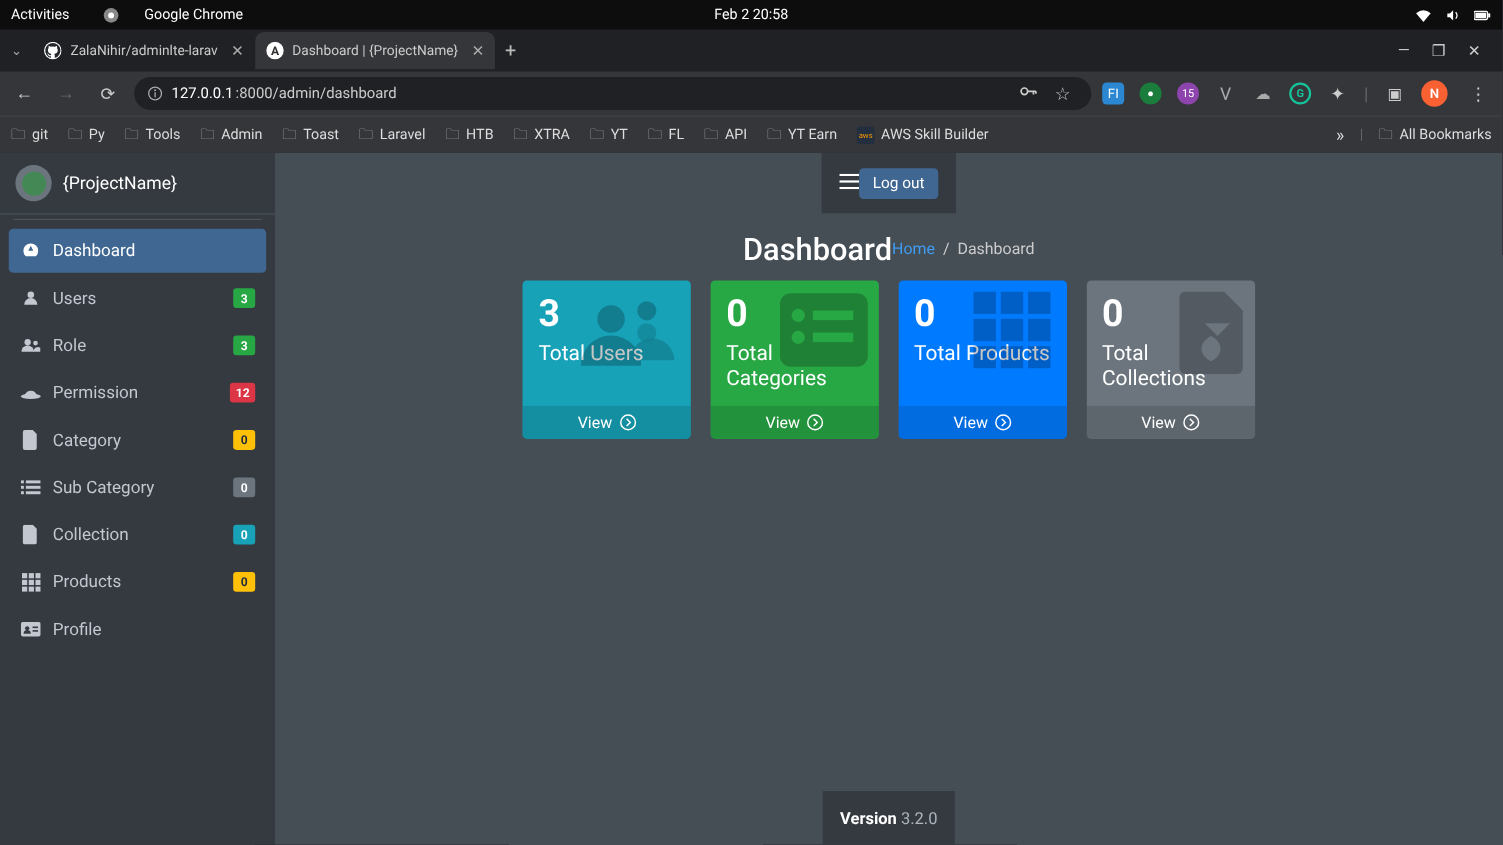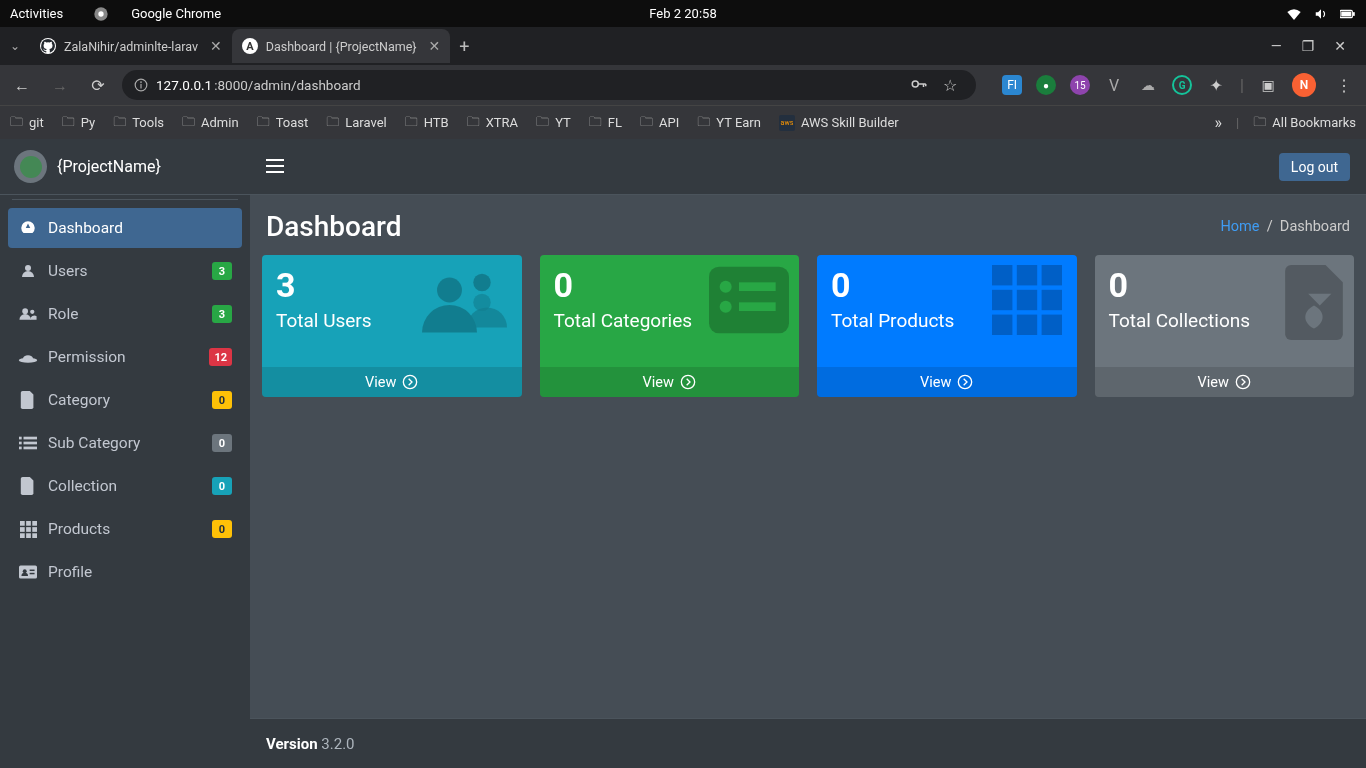--- a/index.html
+++ b/index.html
@@ -52,21 +52,21 @@
 .nav-item { height: 40px; display: flex; align-items: center; padding: 0 10px; border-radius: 4px; gap: 10px; margin-bottom: 3px; cursor: pointer; color:#c2c7d0; }
 .nav-item.active { background: #3f6791; color: #fff; }
 .nav-item .nav-ico { width: 20px; display:flex; justify-content:center; color:inherit; }
 .nav-item .label { flex:1; font-size:15.5px; }
 .nav-item .badge { min-width: 20px; height: 18px; border-radius: 3px; font-size: 11px; font-weight:700; padding: 0 5px; display:flex; align-items:center; justify-content:center; }
 .bg-green { background:#28a745; color:#fff; }
 .bg-red { background:#dc3545; color:#fff; }
 .bg-warning { background:#ffc107; color:#1f2d3d; }
 .bg-info { background:#17a2b8; color:#fff; }
 
-.main { flex:1; display:flex; flex-direction:column; background:#454d55; }
+.main { flex:1; display:flex; flex-direction:column; background:#454d55;align-items:center; }
 .topnav { height: 56px; background: #343a40; display:flex; align-items:center; padding: 0 16px; justify-content:space-between; border-bottom:1px solid #4b545c; }
 .burger { color:#fff; font-size:17px; }
 .logout-btn { background:#3f6791; color:#fff; border:none; padding: 6px 12px; border-radius:4px; font-size:14px; cursor:pointer; }
 
 .content-header { display:flex; align-items:center; justify-content:space-between; padding: 15px 16px 12px; }
 .content-header h1 { font-size: 28px; font-weight: 500; color:#fff; }
 .breadcrumb { font-size: 14.5px; color:#ccc; }
 .breadcrumb a { color:#3f9cf3; text-decoration:none; }
 
 .cards { display:flex; gap: 18px; padding: 0 12px; }
@@ -158,21 +158,21 @@
       <span style="margin-left:-6px;">:8000/admin/dashboard</span>
     <span class="key-icon">
       <svg width="18" height="18" viewBox="0 0 24 24">
           <circle cx="7" cy="12" r="4" fill="none" stroke="#ccc" stroke-width="2"></circle>
           <path d="M11 12h10M18 12v4M21 12v3" stroke="#ccc" stroke-width="2"></path>
         </svg>
     </span>
     <span class="ct-btn">☆</span>
   </div>
   <div class="ext-icons">
-    <span class="ext-icon" style="background:#2b87d1;color:#fff;margin-left:16px;">FI</span>
+    <span class="ext-icon" style="background:#2b87d1;color:#fff;">FI</span>
     <span class="ext-icon" style="background:#1a7d3c;color:#fff;border-radius:50%;font-size:10px;">●</span>
     <span class="ext-icon" style="background:#8e44ad;color:#fff;border-radius:50%;font-size:10px;">15</span>
     <span class="ext-icon" style="color:#aaa;font-size:16px;">V</span>
     <span class="ext-icon" style="color:#aaa;font-size:14px;">☁</span>
     <span class="ext-icon" style="border:2px solid #15c39a;border-radius:50%;color:#15c39a;font-size:10px;font-weight:700;">G</span>
     <span class="ext-icon" style="color:#ccc;font-size:16px;">✦</span>
     <span style="color:#666;">|</span>
     <span class="ext-icon" style="color:#ccc;font-size:14px;">▣</span>
     <span class="avatar-circle">N</span>
     <span class="ct-btn">⋮</span>

